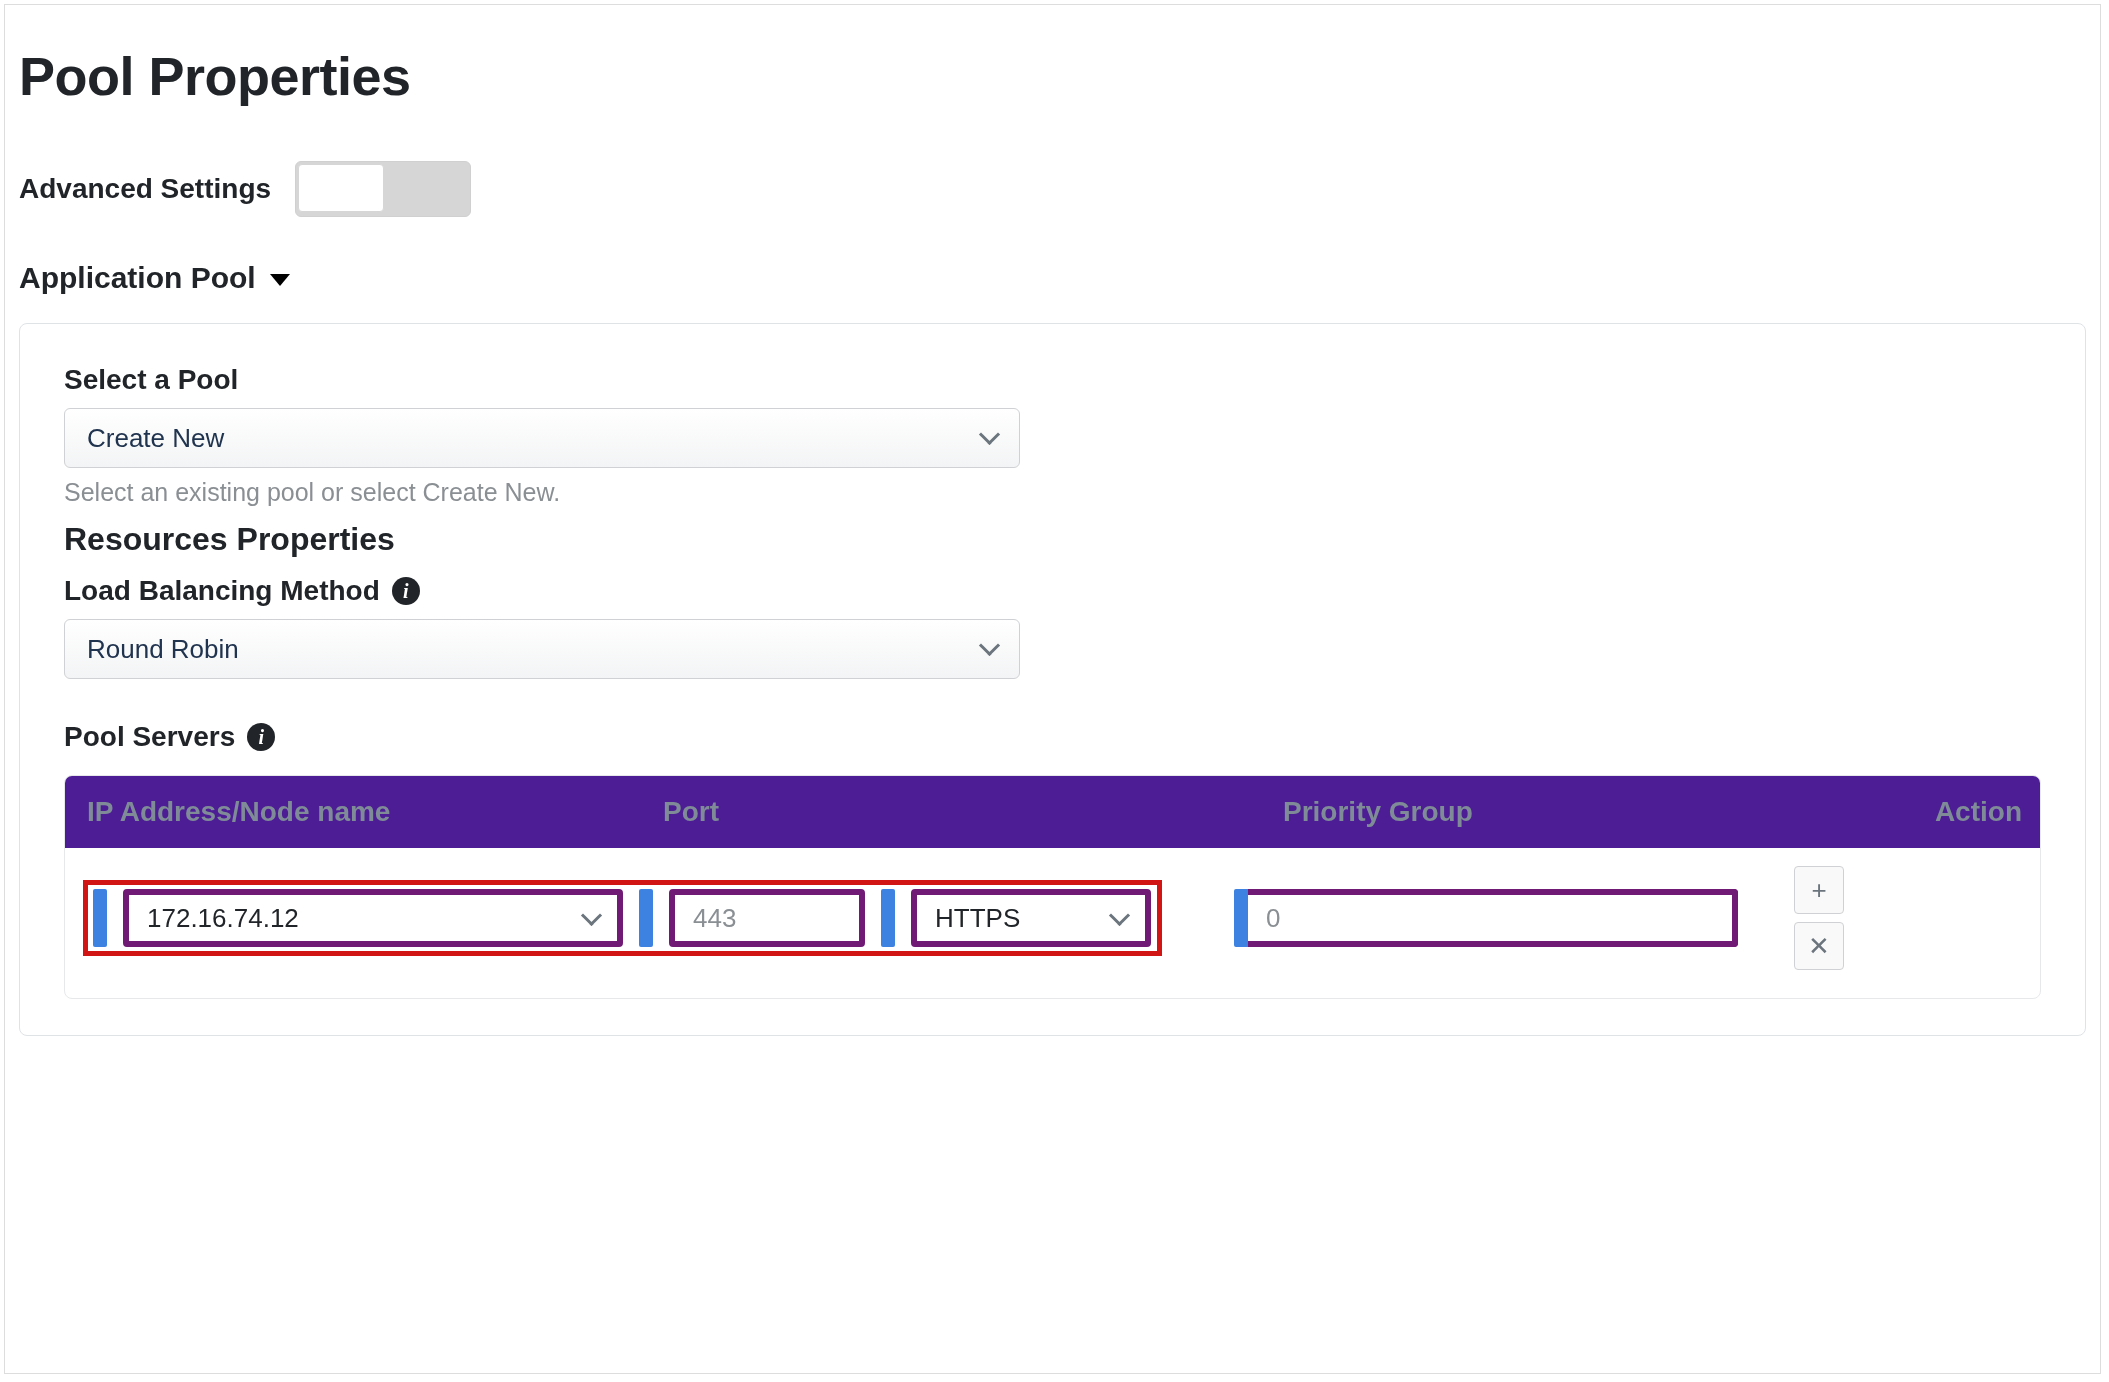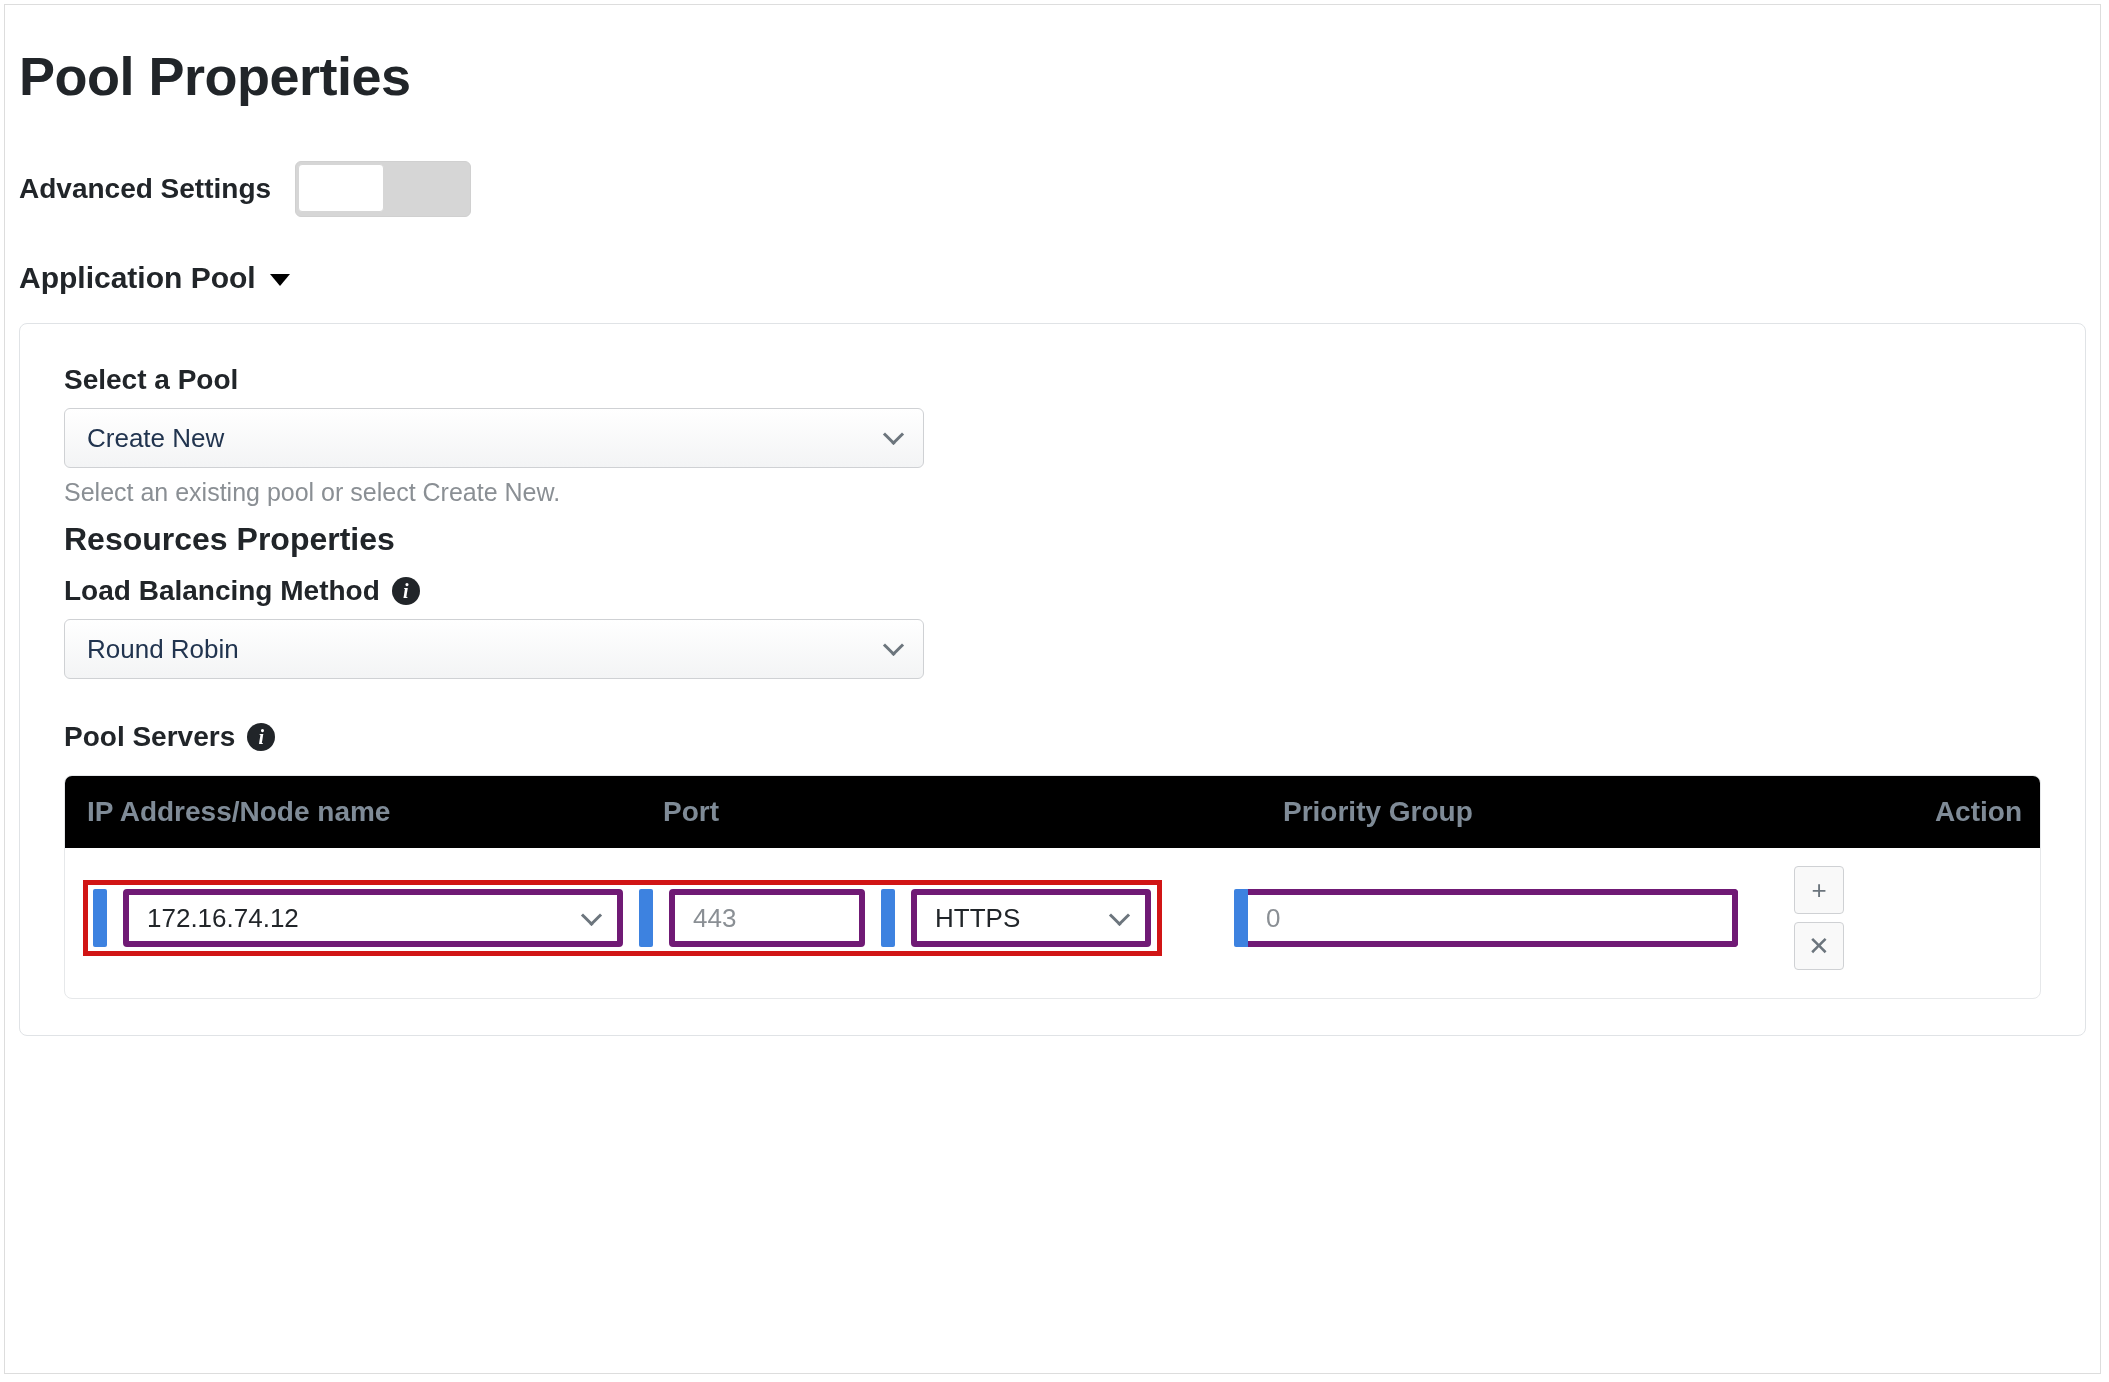--- a/index.html
+++ b/index.html
@@ -74,21 +74,21 @@
   }
   .field-label {
     font-size:28px;
     font-weight:700;
     margin-bottom:12px;
     display:flex;
     align-items:center;
     gap:12px;
   }
   .select-box {
-    width:860px;
+    width:956px;
     height:60px;
     border:1px solid #cfd1d4;
     border-radius:6px;
     background:linear-gradient(#ffffff,#f3f4f5);
     display:flex;
     align-items:center;
     justify-content:space-between;
     padding:0 22px;
     font-size:26px;
     color:#21344f;
@@ -128,21 +128,21 @@
     align-items:center;
     gap:12px;
     margin:42px 0 22px 0;
   }
   .table-wrap {
     border:1px solid #e6e8ea;
     border-radius:8px;
     overflow:hidden;
   }
   .thead {
-    background:#000000;
+    background:#4c1d95;
     display:flex;
     padding:20px 18px;
     font-size:28px;
     font-weight:700;
     color:#7f8b97;
   }
   .col-ip   { width:580px; padding-left:4px; }
   .col-port { width:620px; }
   .col-prio { width:560px; }
   .col-act  { flex:1;text-align:right; }

